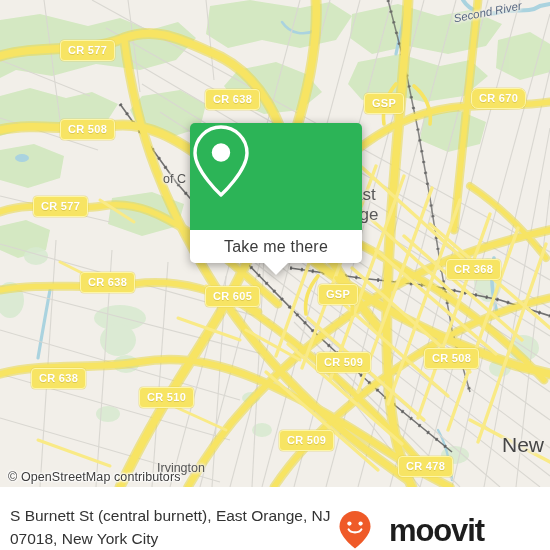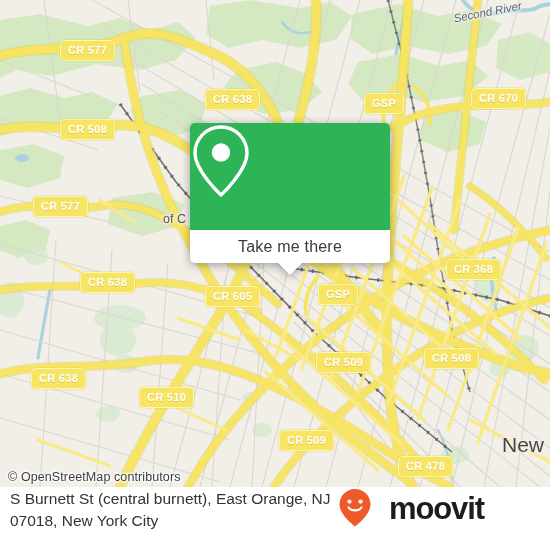--- a/index.html
+++ b/index.html
@@ -38,26 +38,26 @@
   }
 
   
   .place{
     position:absolute; z-index:22; color:#4b4b4b;
     text-shadow:0 0 3px #f2efe9,0 0 3px #f2efe9,0 0 4px #f2efe9,1px 1px 3px #f2efe9,-1px -1px 3px #f2efe9;
     white-space:nowrap; pointer-events:none;
   }
   .place.city{ font-size:21px; color:#464646; }
   .place.town{ font-size:17px; color:#5a5a5a; }
-  .place.small{ font-size:12.5px; color:#555;margin-top:40px; }
+  .place.small{ font-size:12.5px; color:#555; }
   .place.water{ font-size:11.5px; color:#5a6a84; font-style:italic; }
 
   
   #popup{
-    position:absolute; left:190px; top:123px; width:200px; z-index:60;
+    position:absolute; left:190px; top:123px; width:172px; z-index:60;
     border-radius:5px;
     filter:drop-shadow(0 2px 5px rgba(0,0,0,.35));
   }
   #popup-head{
     background:#2cb457; height:107px; border-radius:5px 5px 0 0;
     display:flex; align-items:center; justify-content:center;
   }
   #popup-foot{
     background:#ffffff; height:33px; border-radius:0 0 5px 5px;
     display:flex; align-items:center; justify-content:center;
@@ -68,21 +68,21 @@
   }
   #popup-tail{
     position:absolute; left:50%; bottom:-12px; transform:translateX(-50%);
     width:0;height:0; border-left:13px solid transparent;
     border-right:13px solid transparent; border-top:13px solid #ffffff;
   }
 
   
   #footer{
     position:absolute; left:0; top:487px; width:502px; height:63px;
-    background:#ffffff; display:flex; align-items:flex-start;
+    background:#ffffff; display:flex; align-items:flex-end;
     justify-content:space-between; padding:0 18px 0 10px;
     border-top:1px solid #ffffff;
   }
   #footer-text{
     font-size:15.5px; color:#333333; line-height:1.45; max-width:400px;
   }
   #brand{ display:flex; align-items:center; gap:17px; }
   #brand-word{
     font-size:31px; font-weight:bold; color:#1d1d1d;
     letter-spacing:-1.1px; line-height:1;
@@ -277,21 +277,21 @@
           <path d="M214,178 C206,192 204,206 208,220"></path>
           <path d="M228,180 C238,192 242,206 240,220"></path>
         </g>
 
       </g>
     </svg>
 
     <div class="shield" style="left:60px;  top:40px;">CR 577</div>
     <div class="shield" style="left:205px; top:89px;">CR 638</div>
     <div class="shield" style="left:364px; top:93px;">GSP</div>
-    <div class="shield" style="left:471px; top:88px;">CR 670</div>
+    <div class="shield" style="left:471px; top:88px;border-radius:7px;">CR 670</div>
     <div class="shield" style="left:60px;  top:119px;">CR 508</div>
     <div class="shield" style="left:33px;  top:196px;">CR 577</div>
     <div class="shield" style="left:446px; top:259px;">CR 368</div>
     <div class="shield" style="left:80px;  top:272px;">CR 638</div>
     <div class="shield" style="left:205px; top:286px;">CR 605</div>
     <div class="shield" style="left:318px; top:284px;">GSP</div>
     <div class="shield" style="left:316px; top:352px;">CR 509</div>
     <div class="shield" style="left:424px; top:348px;">CR 508</div>
     <div class="shield" style="left:31px;  top:368px;">CR 638</div>
     <div class="shield" style="left:139px; top:363px;margin-top:24px;">CR 510</div>

